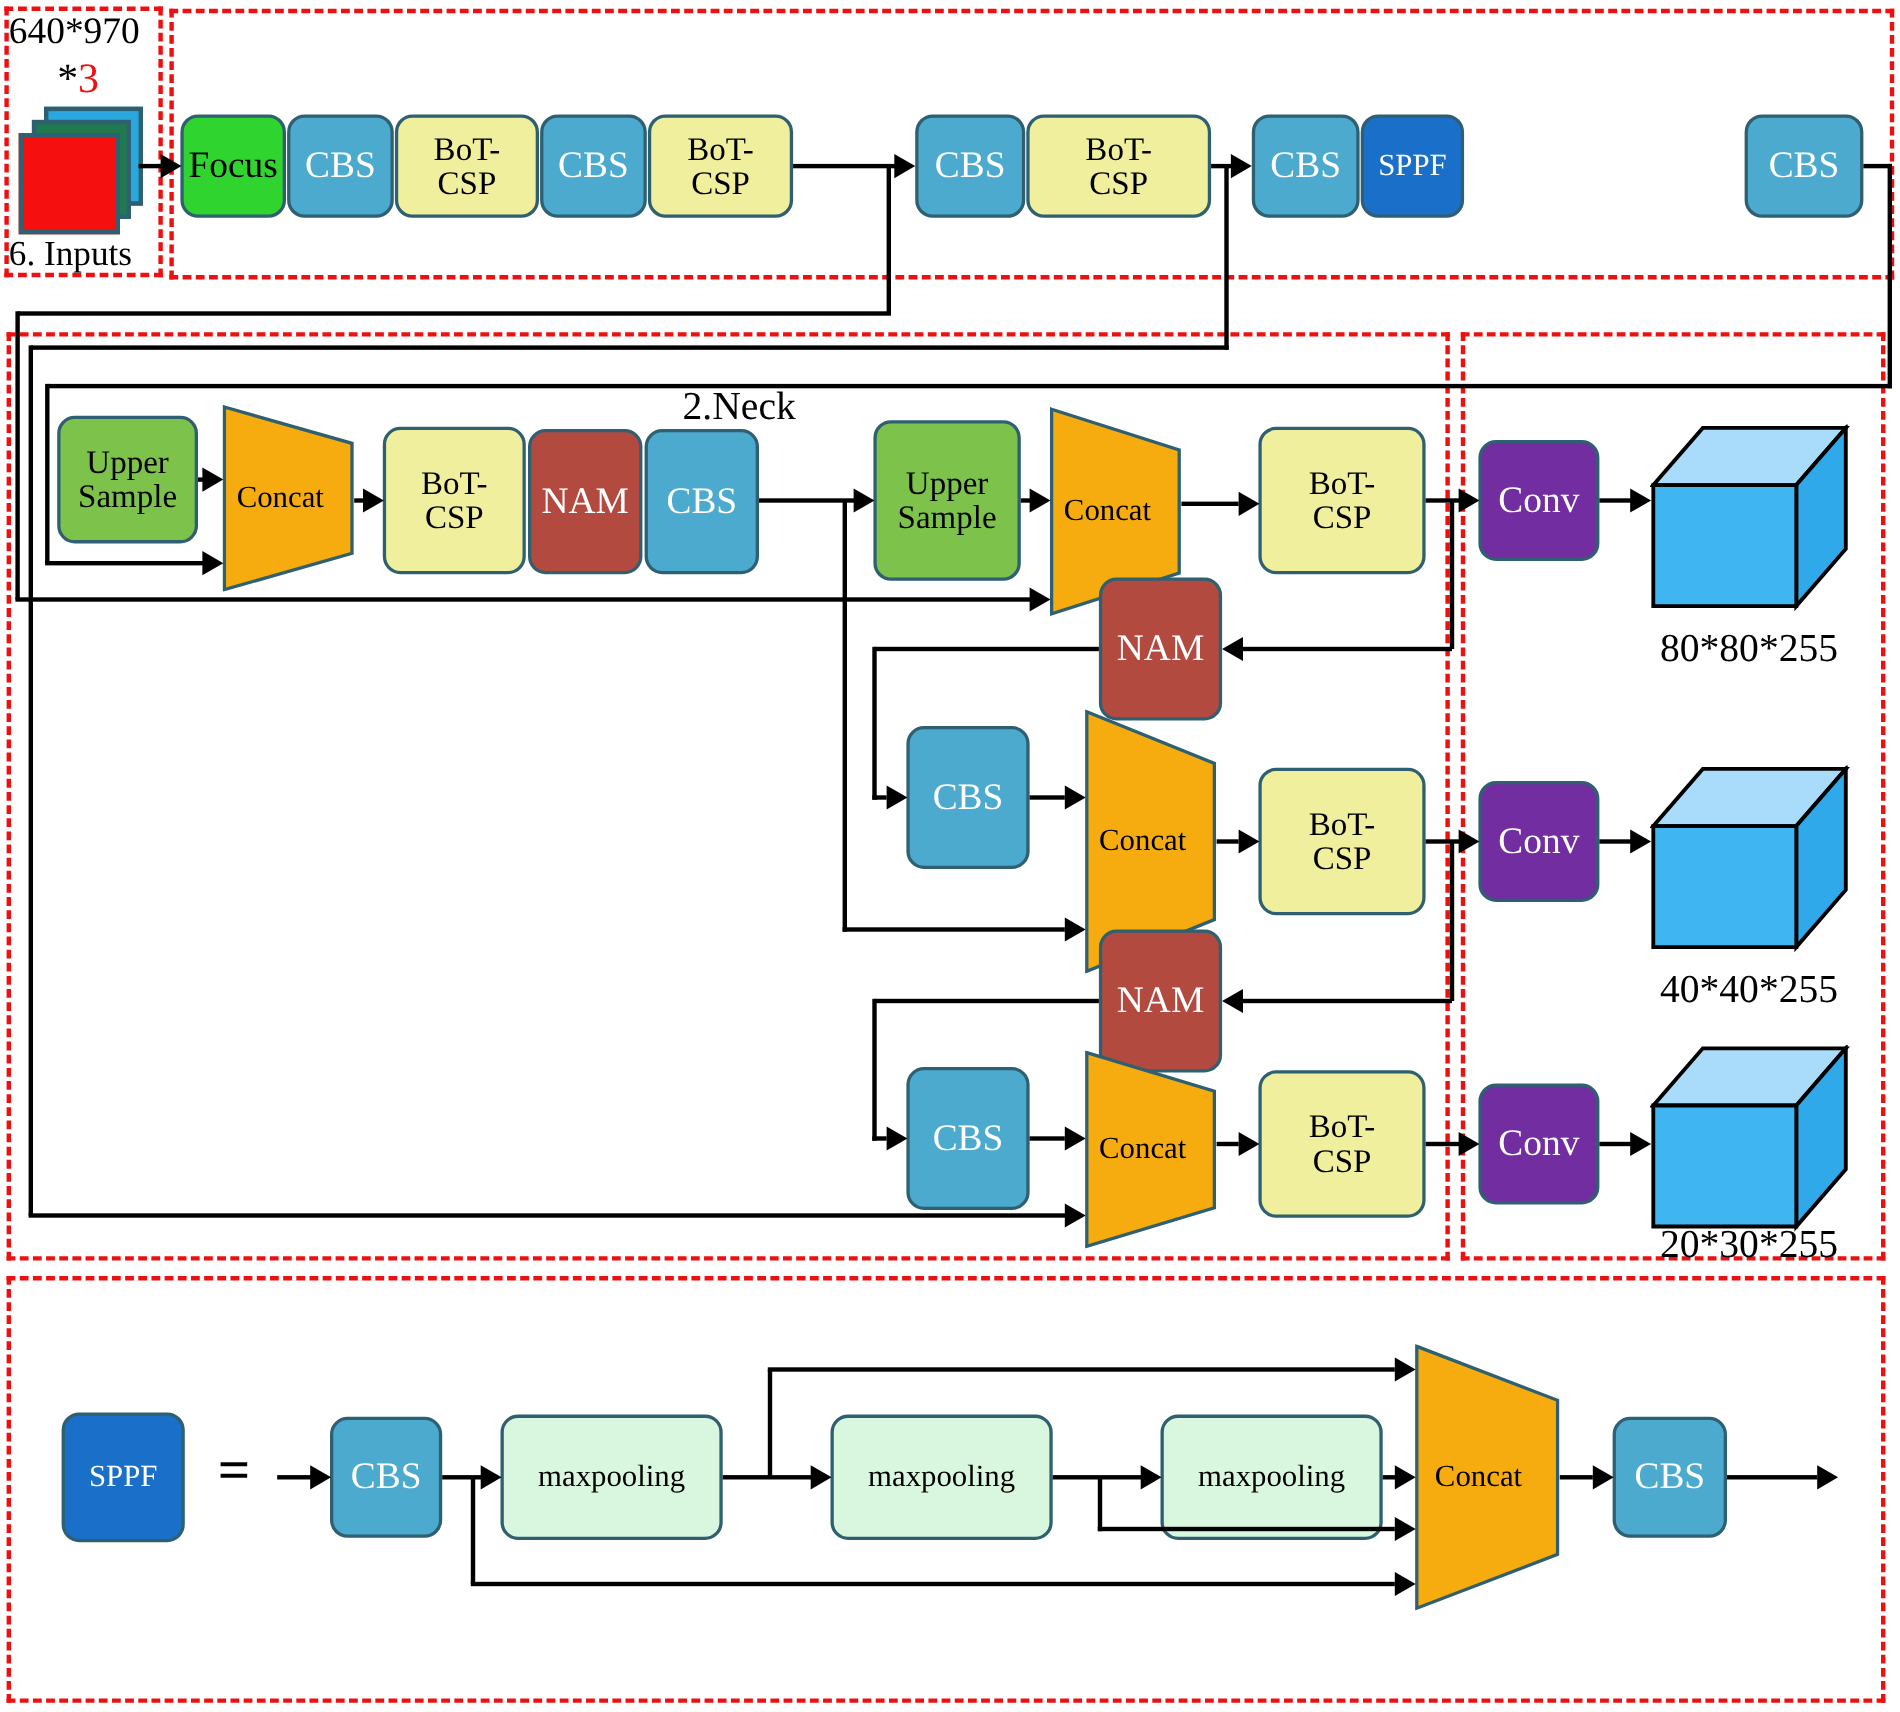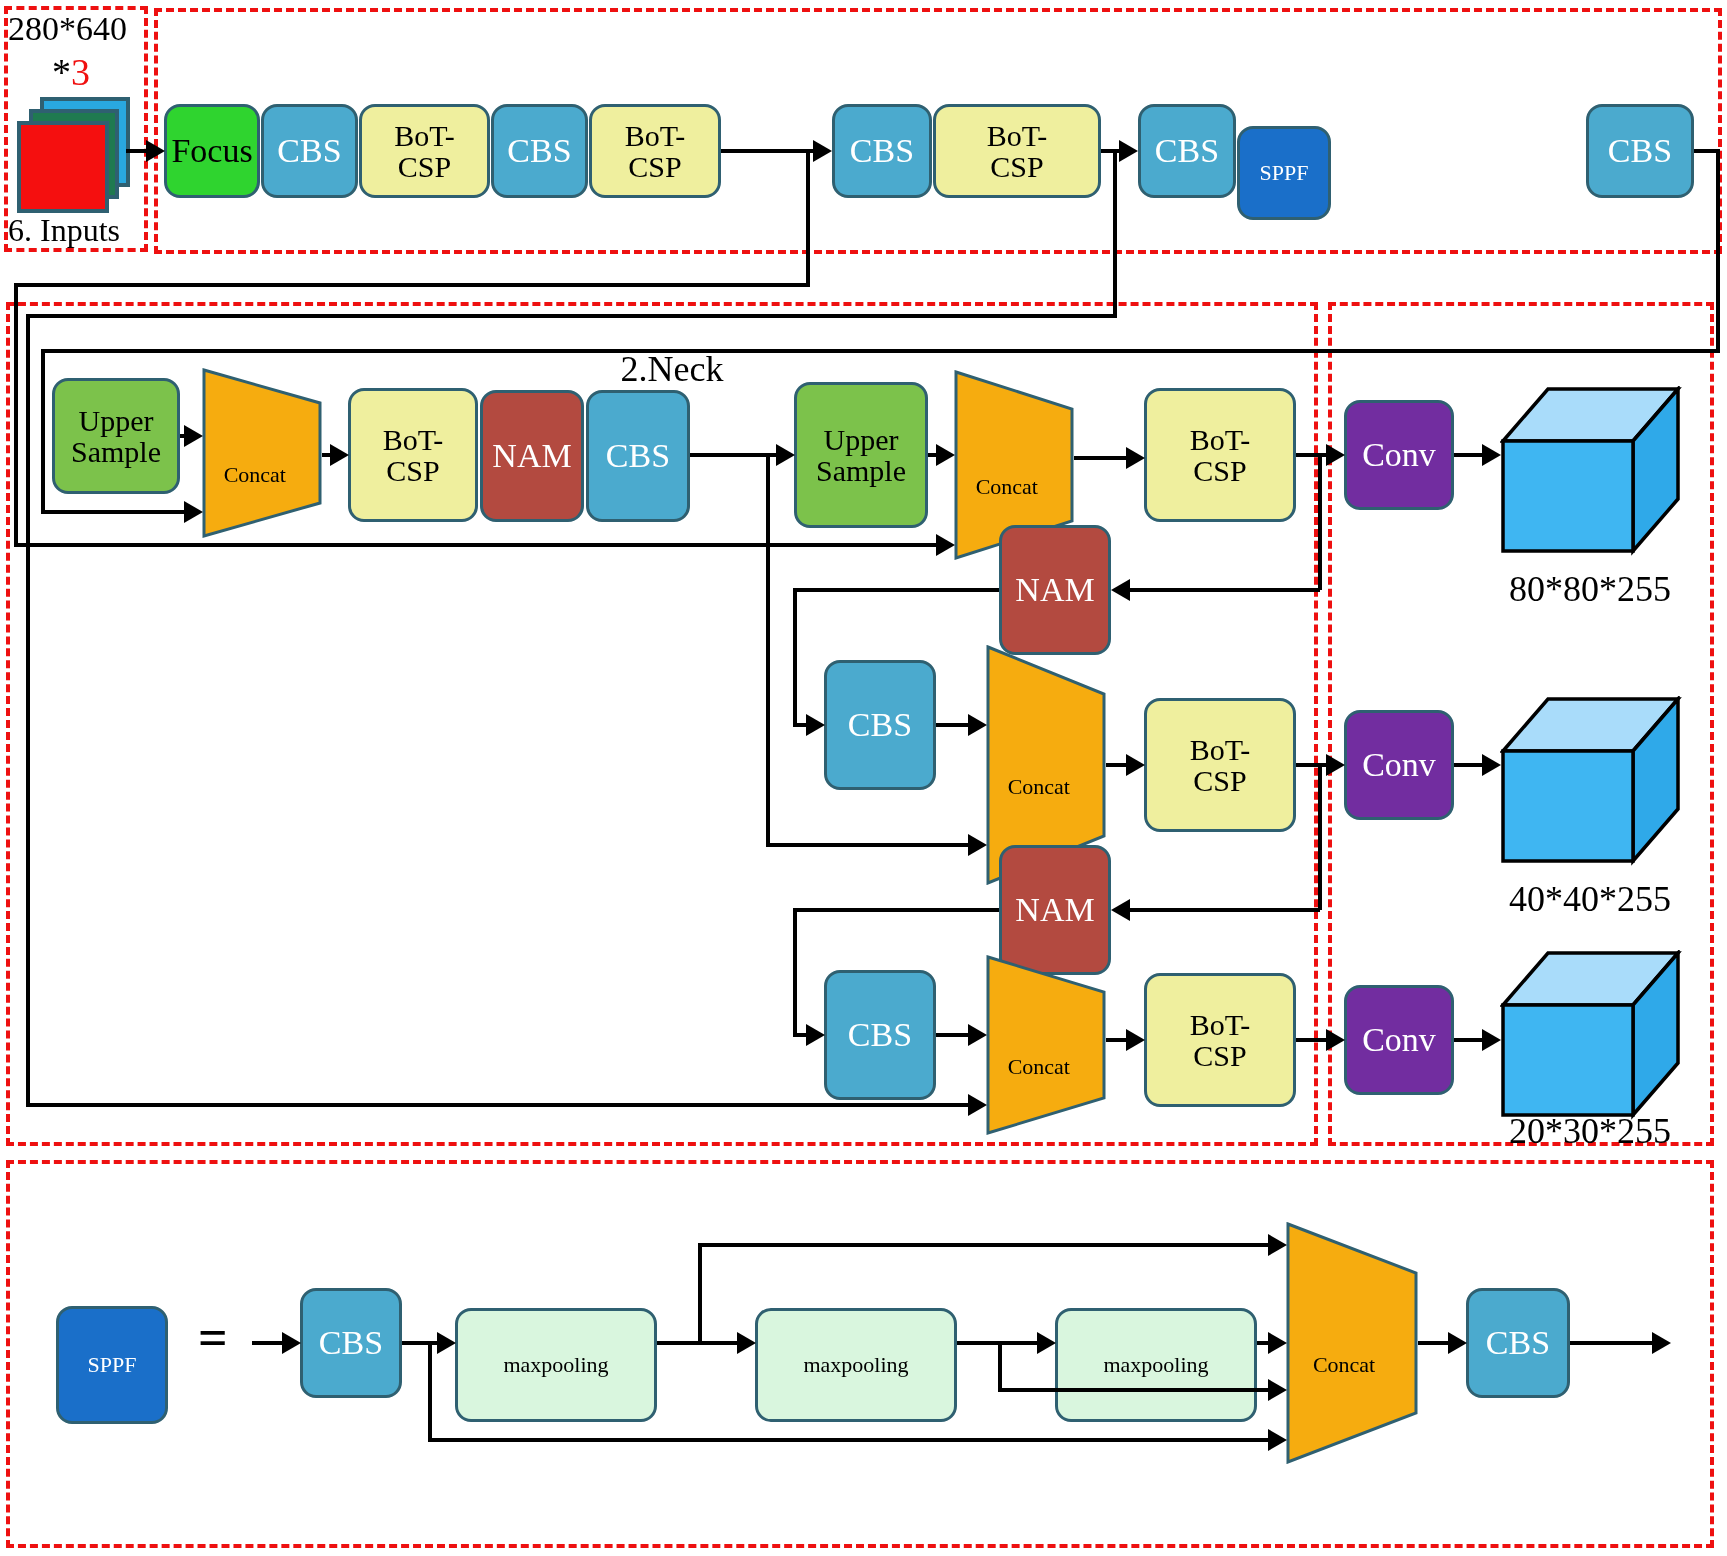--- a/index.html
+++ b/index.html
@@ -3,21 +3,21 @@
 <meta charset="utf-8">
 <style>
   html,body{margin:0;padding:0;background:#ffffff;}
   body{font-family:"Liberation Serif", serif;}
   #stage{position:relative;width:1727px;height:1556px;background:#ffffff;overflow:hidden;}
   .redbox{position:absolute;border:4px dashed #ee1010;box-sizing:border-box;background:transparent;}
   .sec-title{position:absolute;color:#000;font-size:36px;text-align:center;}
   .blk{position:absolute;box-sizing:border-box;border:3px solid #2f6071;border-radius:16px;
        display:flex;align-items:center;justify-content:center;text-align:center;
        white-space:pre-line;line-height:1.05;}
-  .t34{font-size:34px;} .t32{font-size:22px;margin-top:22px;} .t30{font-size:30px;}
+  .t34{font-size:34px;} .t32{font-size:28px;} .t30{font-size:30px;}
   .wtxt{color:#ffffff;} .btxt{color:#000000;}
   .hl,.vl{position:absolute;background:#000;}
   .arR{position:absolute;width:0;height:0;border-top:11px solid transparent;border-bottom:11px solid transparent;border-left:19px solid #000;}
   .arL{position:absolute;width:0;height:0;border-top:11px solid transparent;border-bottom:11px solid transparent;border-right:19px solid #000;}
   .shape{position:absolute;}
   .shape svg{display:block;}
   .shape .lbl{position:absolute;left:0;top:0;width:88%;height:100%;display:flex;align-items:center;justify-content:center;color:#000;}
   .cubelbl{position:absolute;width:240px;text-align:center;font-size:36px;color:#000;}
   .sq{position:absolute;box-sizing:border-box;border:4px solid #2f6071;}
   .eq{position:absolute;font-size:52px;font-weight:bold;color:#000;}
@@ -28,21 +28,21 @@
 <div id="stage">
 
   <div class="redbox" style="left: 4px; top: 6px; width: 144px; height: 246px; border-color: rgb(238, 16, 16);"></div>
   <div class="redbox" style="left: 154px; top: 8px; width: 1568px; height: 246px; border-color: rgb(238, 16, 16);"></div>
   <div class="redbox" style="left: 6px; top: 302px; width: 1312px; height: 844px; border-color: rgb(238, 16, 16);"></div>
   <div class="redbox" style="left: 1328px; top: 302px; width: 386px; height: 844px; border-color: rgb(238, 16, 16);"></div>
   <div class="redbox" style="left: 6px; top: 1160px; width: 1708px; height: 388px; border-color: rgb(238, 16, 16);"></div>
 
   <div class="sec-title" style="left:552px;top:348px;width:240px;">2.Neck</div>
 
-  <div style="position:absolute;left:8px;top:10px;font-size:34px;color:#000;">280*640</div>
+  <div style="position:absolute;left:8px;top:10px;font-size:34px;color:#000;">640*970</div>
   <div style="position:absolute;left:52px;top:50px;font-size:38px;">
     <span style="color:#000;">*</span><span style="color: rgb(240, 16, 16);">3</span>
   </div>
   <div class="sq" style="left: 40px; top: 97px; width: 90px; height: 90px; background: rgb(41, 168, 224);"></div>
   <div class="sq" style="left: 29px; top: 109px; width: 90px; height: 90px; background: rgb(31, 122, 80);"></div>
   <div class="sq" style="left: 17px; top: 121px; width: 92px; height: 92px; background: rgb(245, 15, 15);"></div>
   <div style="position:absolute;left:8px;top:212px;font-size:32px;color:#000;">6. Inputs</div>
 
   <div class="blk t34 btxt" style="left: 164px; top: 104px; width: 96px; height: 94px; background: rgb(47, 212, 47);">Focus</div>
   <div class="blk t34 wtxt" style="left: 261px; top: 104px; width: 97px; height: 94px; background: rgb(75, 170, 206);">CBS</div>

